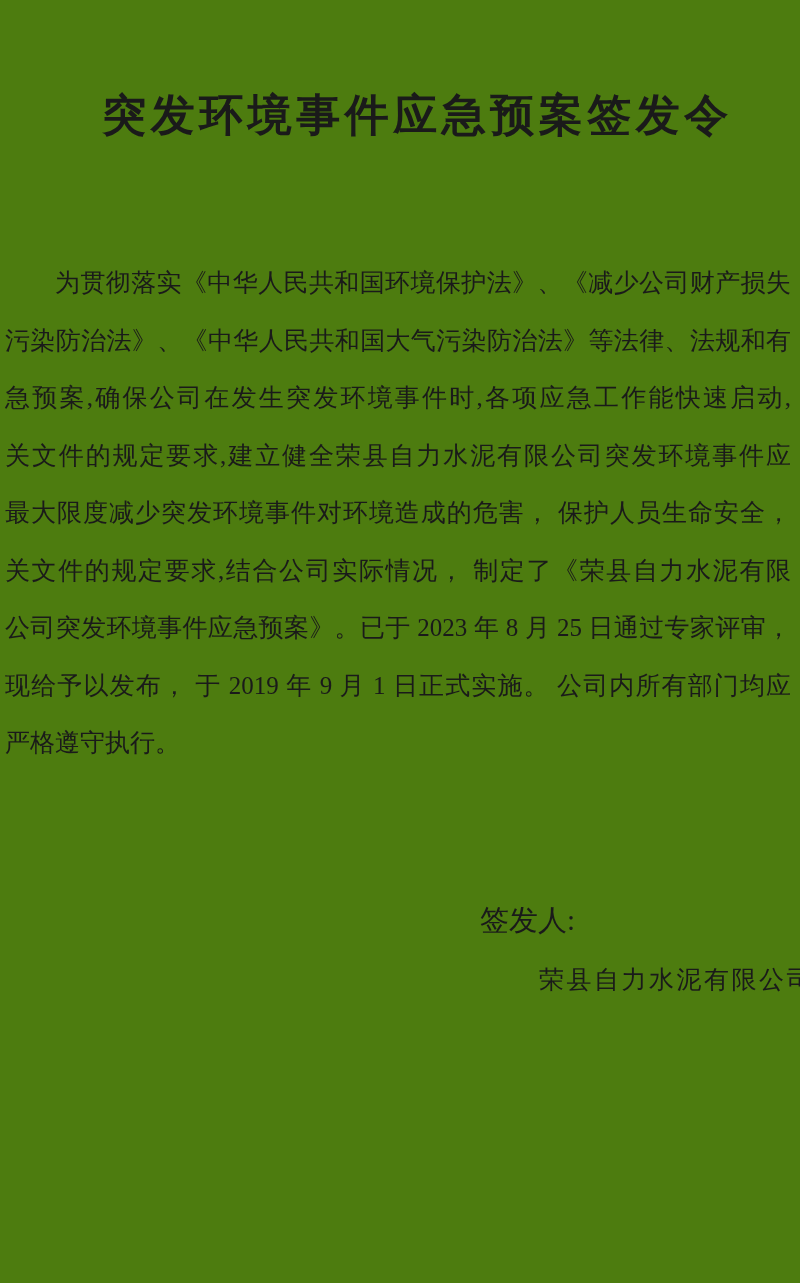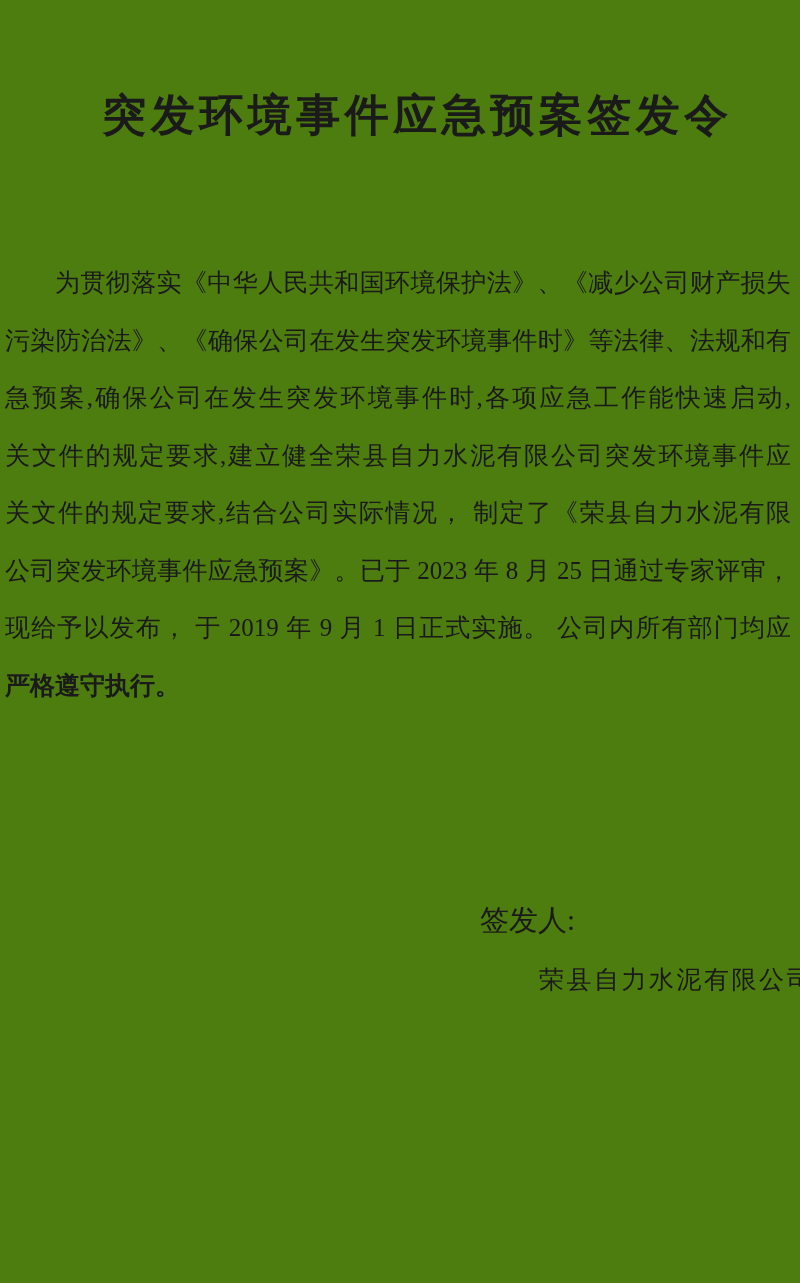--- a/index.html
+++ b/index.html
@@ -42,21 +42,20 @@
     text-align: justify;
     text-align-last: justify;
     overflow: hidden;
   }
   .body-line.first {
     text-indent: 2em;
   }
   .body-line.last {
     text-align: right;
     text-align-last: left;
-    font-weight: bold;
   }
   .sig-label {
     position: absolute;
     top: 900px;
     left: 480px;
     font-size: 29px;
     line-height: 40px;
     white-space: nowrap;
   }
   .sig-company {
@@ -72,23 +71,24 @@
 </style>
 </head>
 <body>
 
 <div class="page">
 
   <h1 class="doc-title">突发环境事件应急预案签发令</h1>
 
   <div class="doc-body">
     <div class="body-line first">为贯彻落实《中华人民共和国环境保护法》、《减少公司财产损失</div>
-    <div class="body-line">污染防治法》、《确保公司在发生突发环境事件时》等法律、法规和有</div>
+    <div class="body-line">污染防治法》、《中华人民共和国大气污染防治法》等法律、法规和有</div>
     <div class="body-line">急预案,确保公司在发生突发环境事件时,各项应急工作能快速启动,</div>
     <div class="body-line">关文件的规定要求,建立健全荣县自力水泥有限公司突发环境事件应</div>
+    <div class="body-line">最大限度减少突发环境事件对环境造成的危害， 保护人员生命安全，</div>
     <div class="body-line">关文件的规定要求,结合公司实际情况， 制定了《荣县自力水泥有限</div>
     <div class="body-line">公司突发环境事件应急预案》。已于 2023 年 8 月 25 日通过专家评审，</div>
     <div class="body-line">现给予以发布， 于 2019 年 9 月 1 日正式实施。 公司内所有部门均应</div>
     <div class="body-line last">严格遵守执行。</div>
   </div>
 
   <div class="sig-label">签发人:</div>
 
   <div class="sig-company">荣县自力水泥有限公司</div>
 

